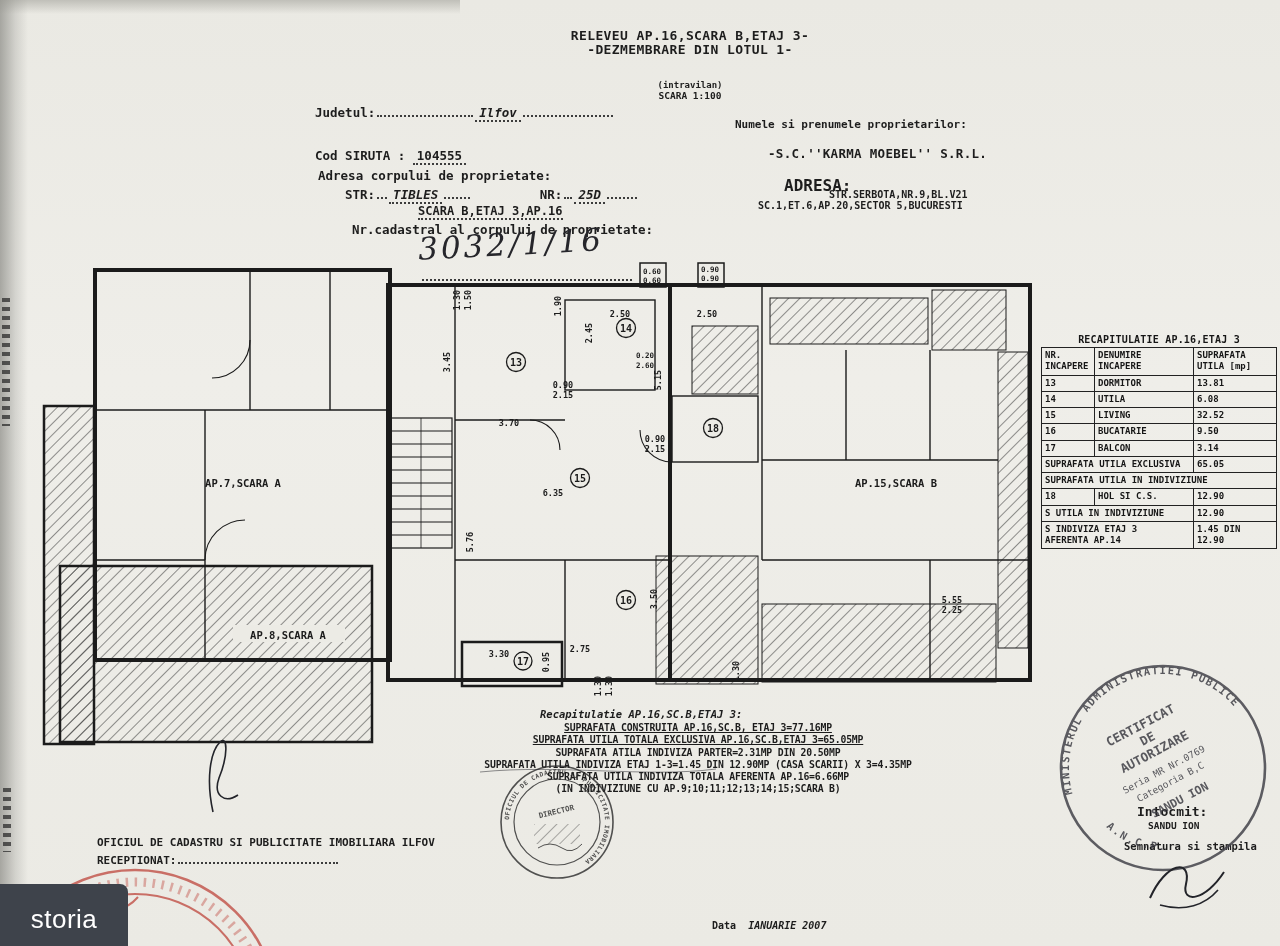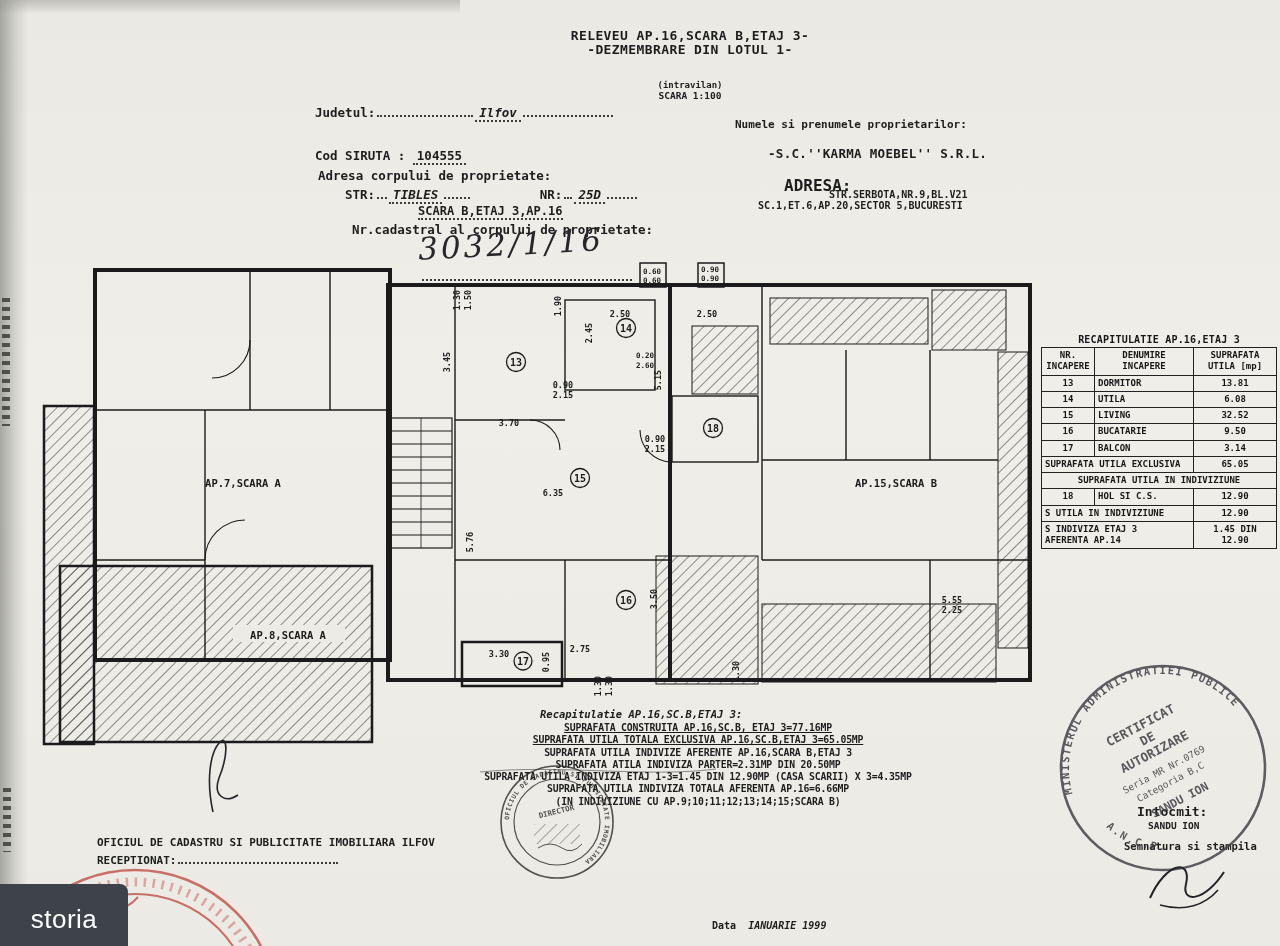--- a/index.html
+++ b/index.html
@@ -37,21 +37,21 @@
   .val{
     font-style:italic;padding:0 4px;
     border-bottom:2px dotted #3c3c3c;
   }
   .dotted-u{border-bottom:2px dotted #3c3c3c;}
   
   .rt-wrap{position:absolute;left:1041px;top:286px;width:236px;color:#161616;}
   .rt-title{font-size:10px;font-weight:700;text-align:center;margin-bottom:2px;letter-spacing:.2px;margin-top:48px;}
   table.rt{border-collapse:collapse;width:100%;font-size:9px;font-weight:700;color:#161616;}
   table.rt td{border:1.4px solid #222;padding:2px 3px;line-height:1.25;}
-  table.rt td.ctr{text-align:center;}
+  table.rt td.ctr{}
   table.rt td.lft{text-align:left;}
   
   .recap{position:absolute;left:448px;top:708px;width:500px;color:#1c1c1c;}
   .recap .rtitle{font-size:10.5px;font-weight:700;font-style:italic;padding-left:92px;margin-bottom:2px;}
   .recap .rline{font-size:9.8px;font-weight:700;text-align:center;line-height:12.3px;letter-spacing:-.2px;}
   .handw{
     position:absolute;left:418px;top:226px;
     font-family:"DejaVu Serif",serif;font-style:italic;font-weight:400;
     font-size:31px;color:#26262b;letter-spacing:3px;
     transform:rotate(-3deg);
@@ -176,33 +176,32 @@
           </td>
         </tr>
       </tbody>
         </table>
     </div>
 
     <div class="recap">
       <div class="rtitle">Recapitulatie AP.16,SC.B,ETAJ 3:</div>
       <div class="rline u">SUPRAFATA CONSTRUITA  AP.16,SC.B, ETAJ 3=77.16MP</div>
       <div class="rline u">SUPRAFATA UTILA TOTALA EXCLUSIVA AP.16,SC.B,ETAJ 3=65.05MP</div>
-      <div class="rline">SUPRAFATA UTILA INDIVIZE AFERENTE AP.16,SCARA B,ETAJ 3</div>
       <div class="rline">SUPRAFATA ATILA INDIVIZA PARTER=2.31MP DIN 20.50MP</div>
       <div class="rline">SUPRAFATA UTILA INDIVIZA ETAJ 1-3=1.45 DIN 12.90MP (CASA SCARII) X 3=4.35MP</div>
       <div class="rline">SUPRAFATA UTILA INDIVIZA TOTALA AFERENTA AP.16=6.66MP</div>
       <div class="rline">(IN INDIVIZIUNE CU AP.9;10;11;12;13;14;15;SCARA B)</div>
     </div>
 
     <div class="t" style="left:97px;top:836px;font-size:11px;">OFICIUL DE CADASTRU SI PUBLICITATE IMOBILIARA ILFOV</div>
     <div class="t" style="left:97px;top:851px;font-size:11px;">
       <span>RECEPTIONAT:</span><span class="leader" style="width:160px;"></span>
     </div>
     <div class="t" style="left:712px;top:920px;font-size:10px;">
-      <span>Data</span>&nbsp;&nbsp;<span class="it">IANUARIE 1999</span>
+      <span>Data</span>&nbsp;&nbsp;<span class="it">IANUARIE 2007</span>
     </div>
     <div class="t" style="left:1137px;top:804px;font-size:13px;">Intocmit:</div>
     <div class="t" style="left:1148px;top:820px;font-size:9.5px;">SANDU ION</div>
     <div class="t" style="left:1124px;top:840px;font-size:10.5px;">Semnatura si stampila</div>
   </div>
 
   <svg class="overlay" width="1280" height="946" viewBox="0 0 1280 946">
     <defs>
       <pattern id="hatch" patternUnits="userSpaceOnUse" width="8" height="8" patternTransform="rotate(45)">
         <line x1="0" y1="0" x2="0" y2="8" stroke="#3a3a3a" stroke-width="1.1"></line>

